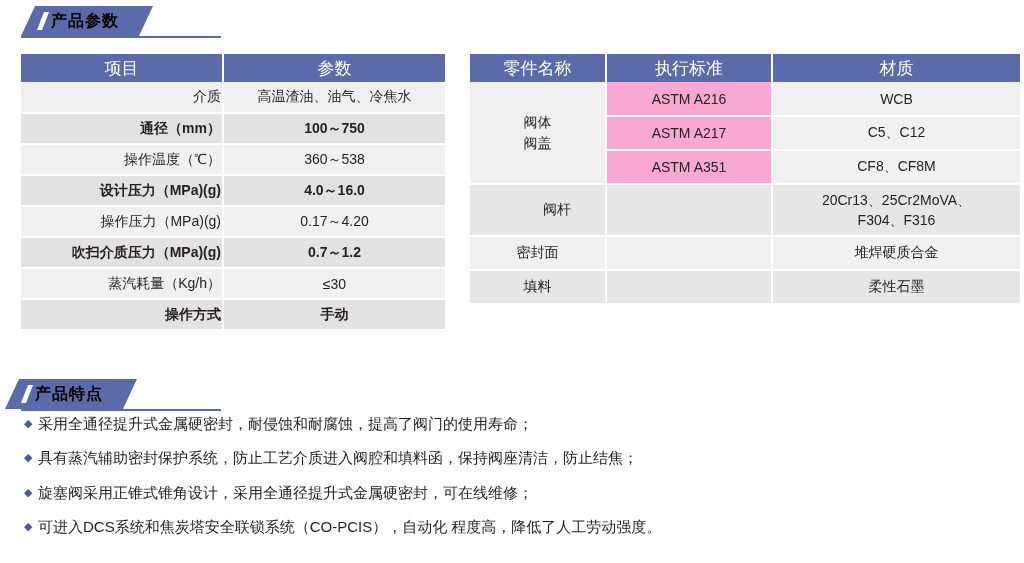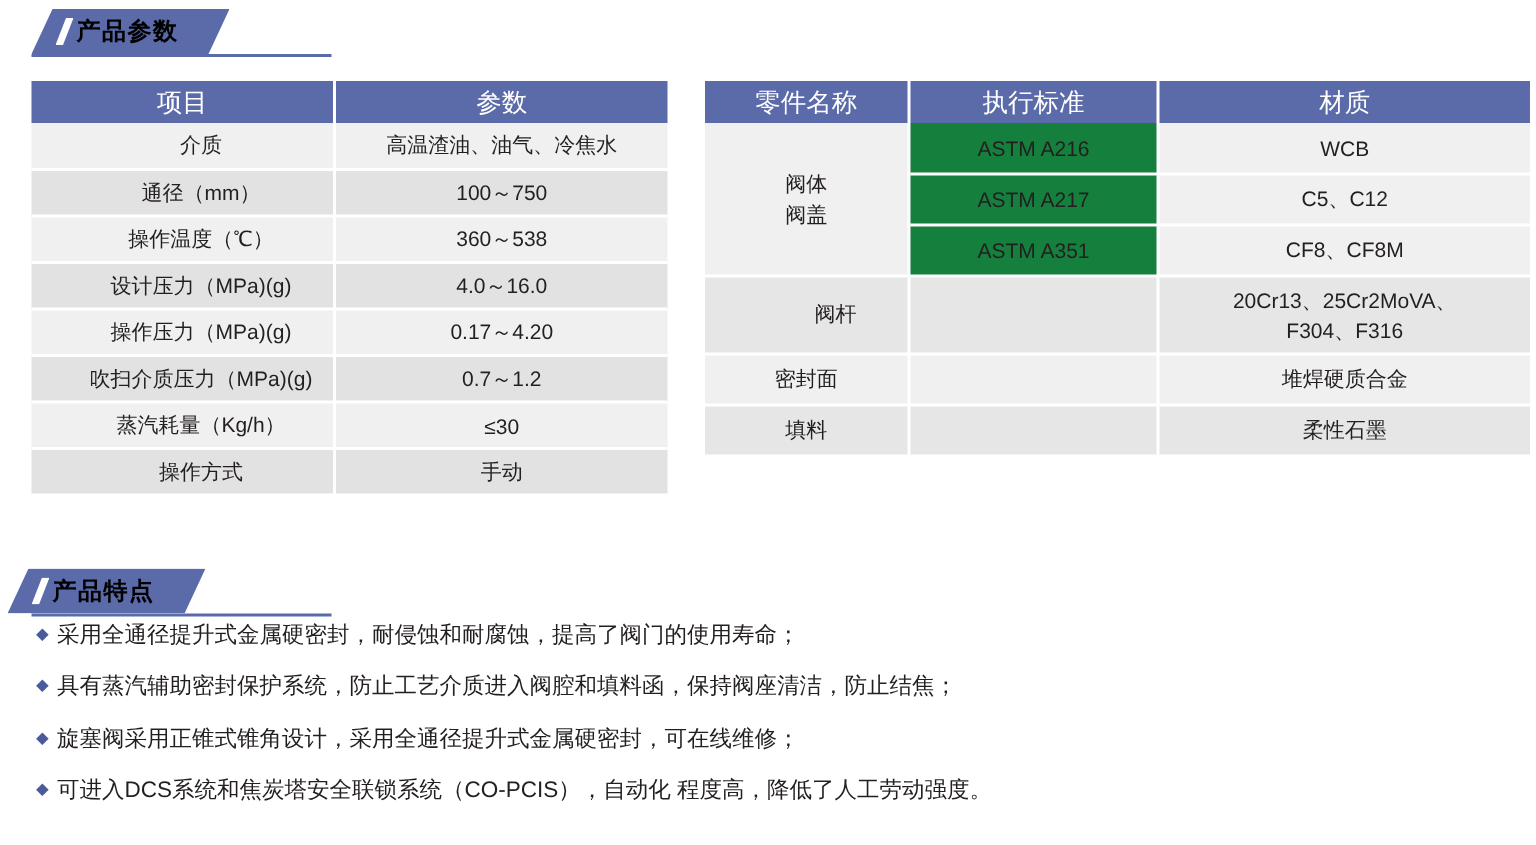--- a/index.html
+++ b/index.html
@@ -74,22 +74,22 @@
   table td {
     font-size: 14px;
     text-align: center;
     height: 31px;
     border-right: 2px solid #ffffff;
     border-bottom: 2px solid #ffffff;
     color: #231f20;
   }
   table td:last-child { border-right: none; }
   .zebra-a { background: #f0f0f0; }
-  .zebra-b { background: #e2e2e2; }
-  .left-pad { text-align: center; padding-left: 26px; }
+  .zebra-b { background: #e2e2e2; font-weight: bold; }
+  .left-pad { text-align: right; padding-left: 26px; }
 
   
   #table-spec {
     position: absolute;
     left: 21px;
     top: 54px;
     width: 424px;
   }
   #table-spec col.c1 { width: 202px; }
   #table-spec col.c2 { width: 222px; }
@@ -99,21 +99,21 @@
     position: absolute;
     left: 470px;
     top: 54px;
     width: 550px;
   }
   #table-material col.m1 { width: 136px; }
   #table-material col.m2 { width: 166px; }
   #table-material col.m3 { width: 248px; }
   #table-material td { height: 34px; }
   .mat-part { background: #f0f0f0; }
-  .mat-std  { background: #15803d; }
+  .mat-std  { background: #f9a8d4; }
   .mat-mtl  { background: #f0f0f0; }
   .mat-alt  { background: #e6e6e6; }
   .two-line { line-height: 1.45; }
 
   
   #features {
     position: absolute;
     left: 24px;
     top: 414px;
     width: 980px;

